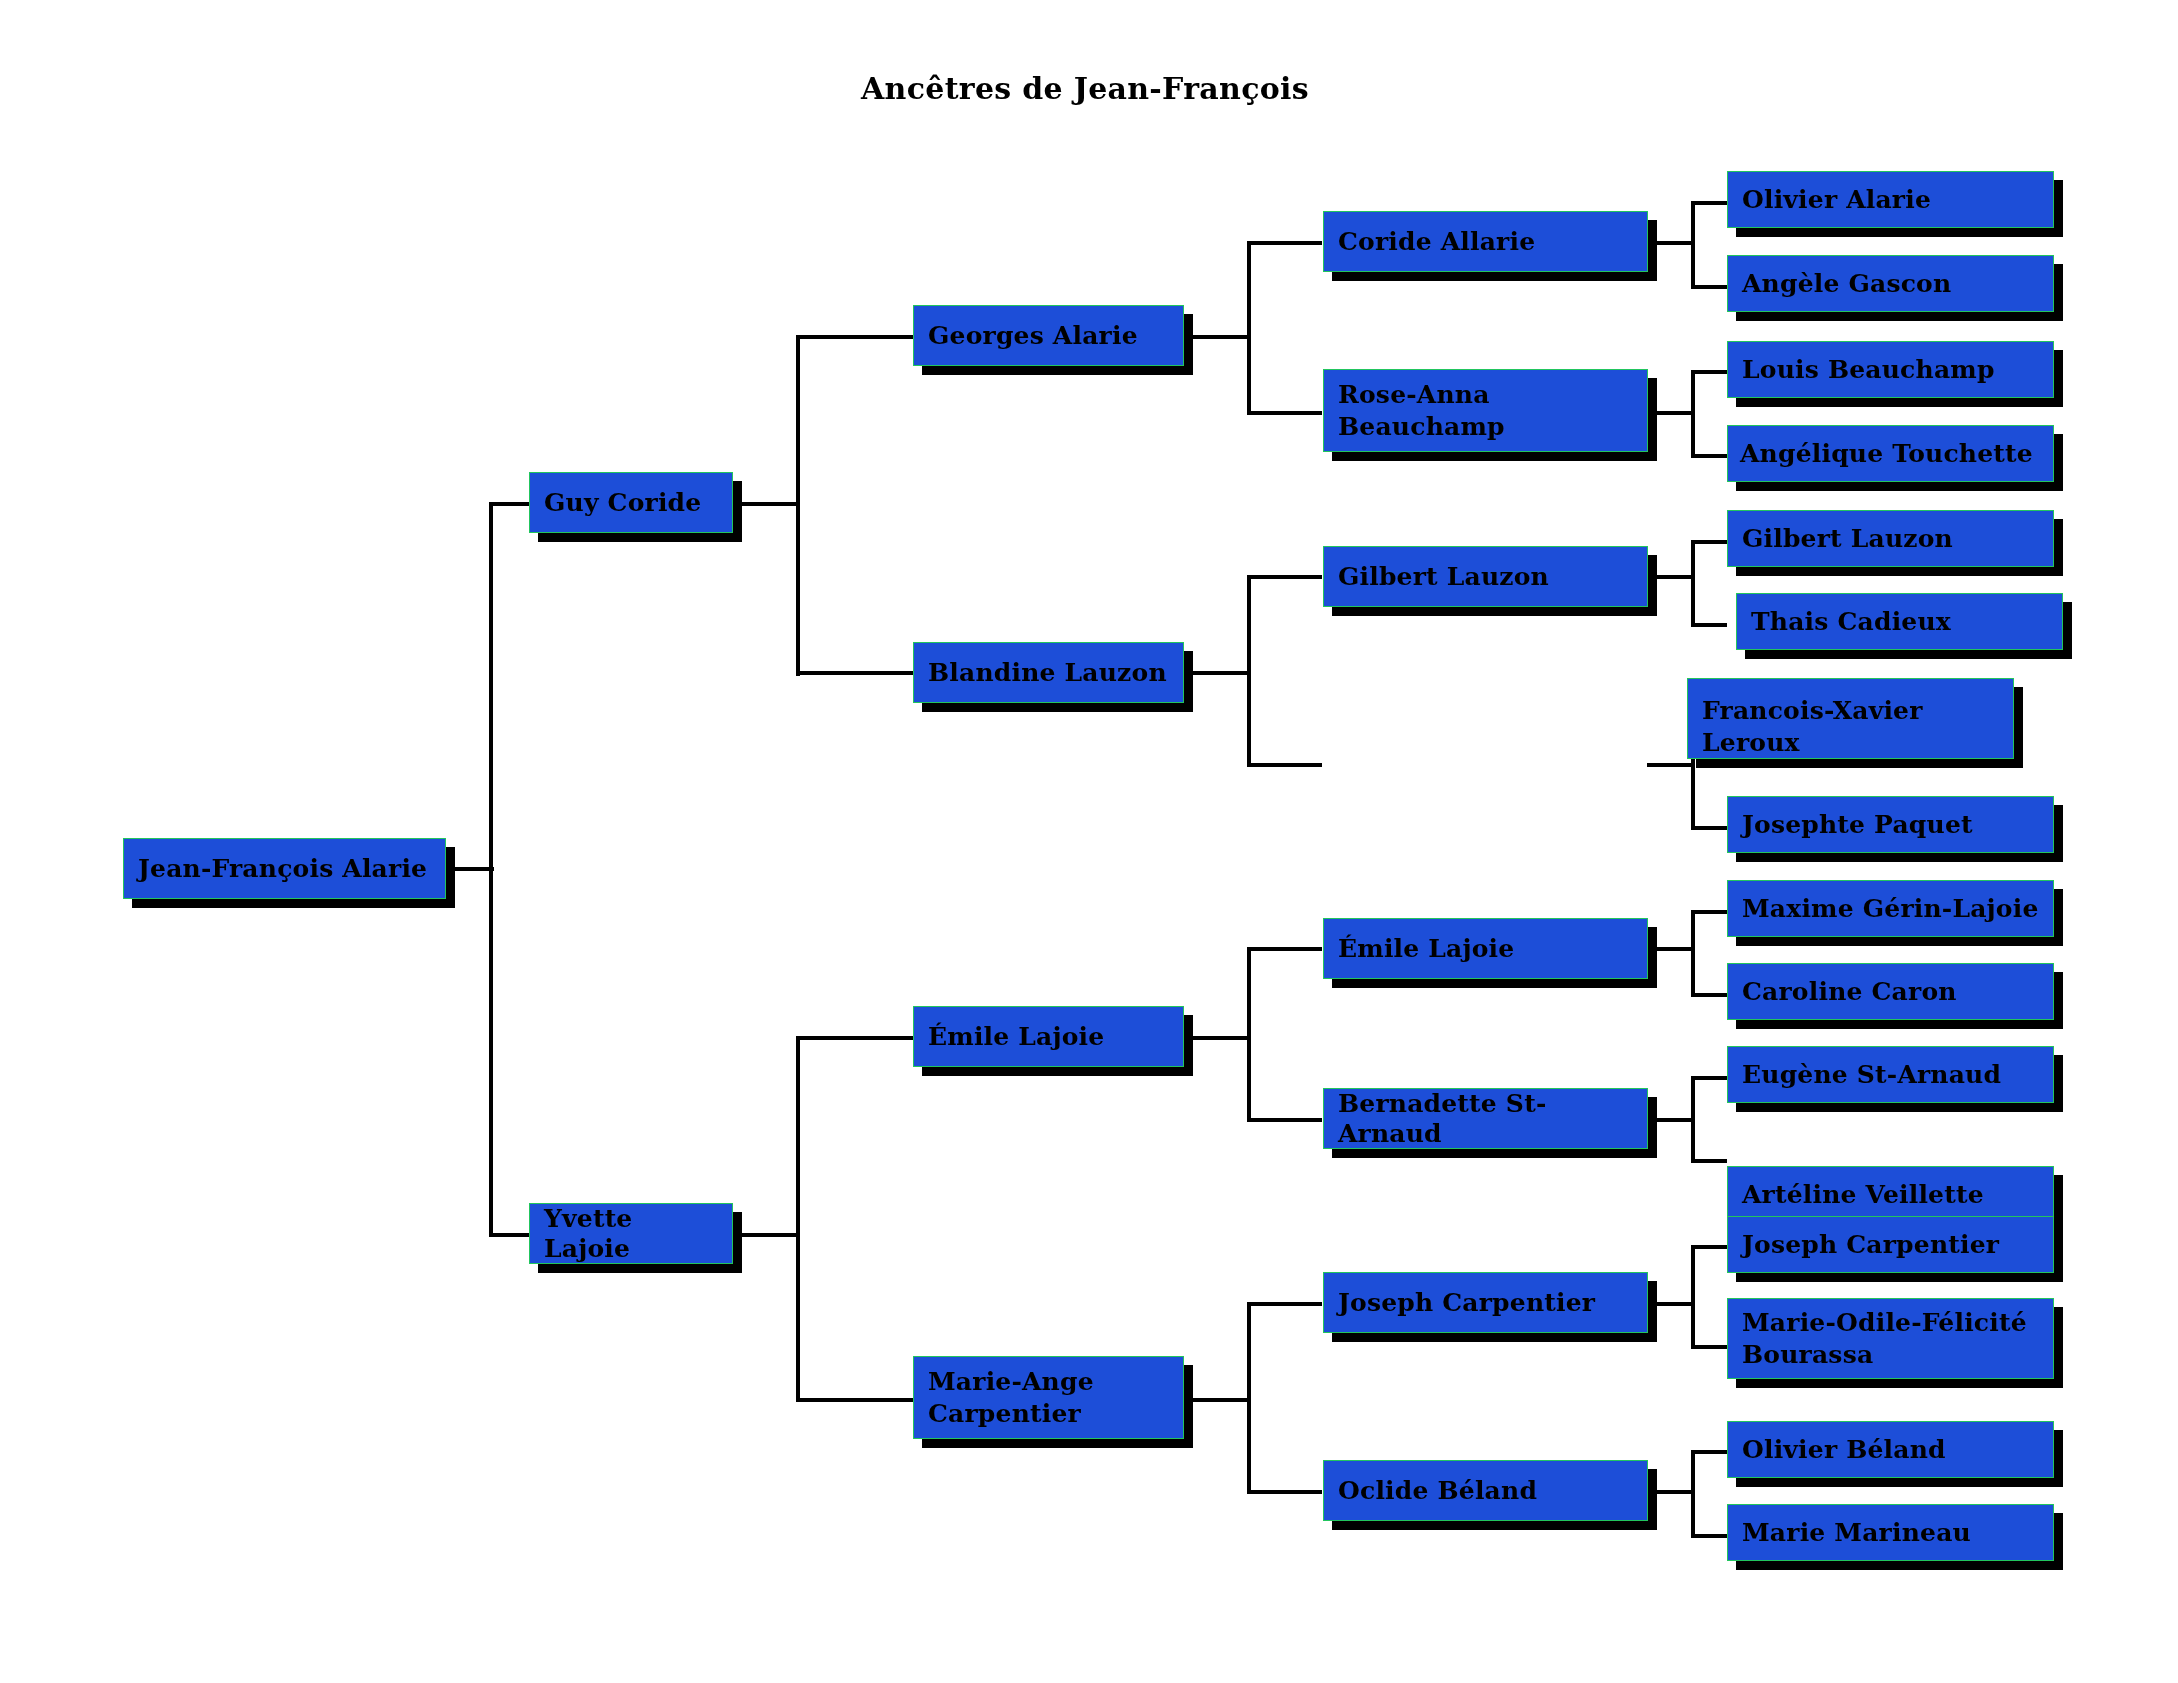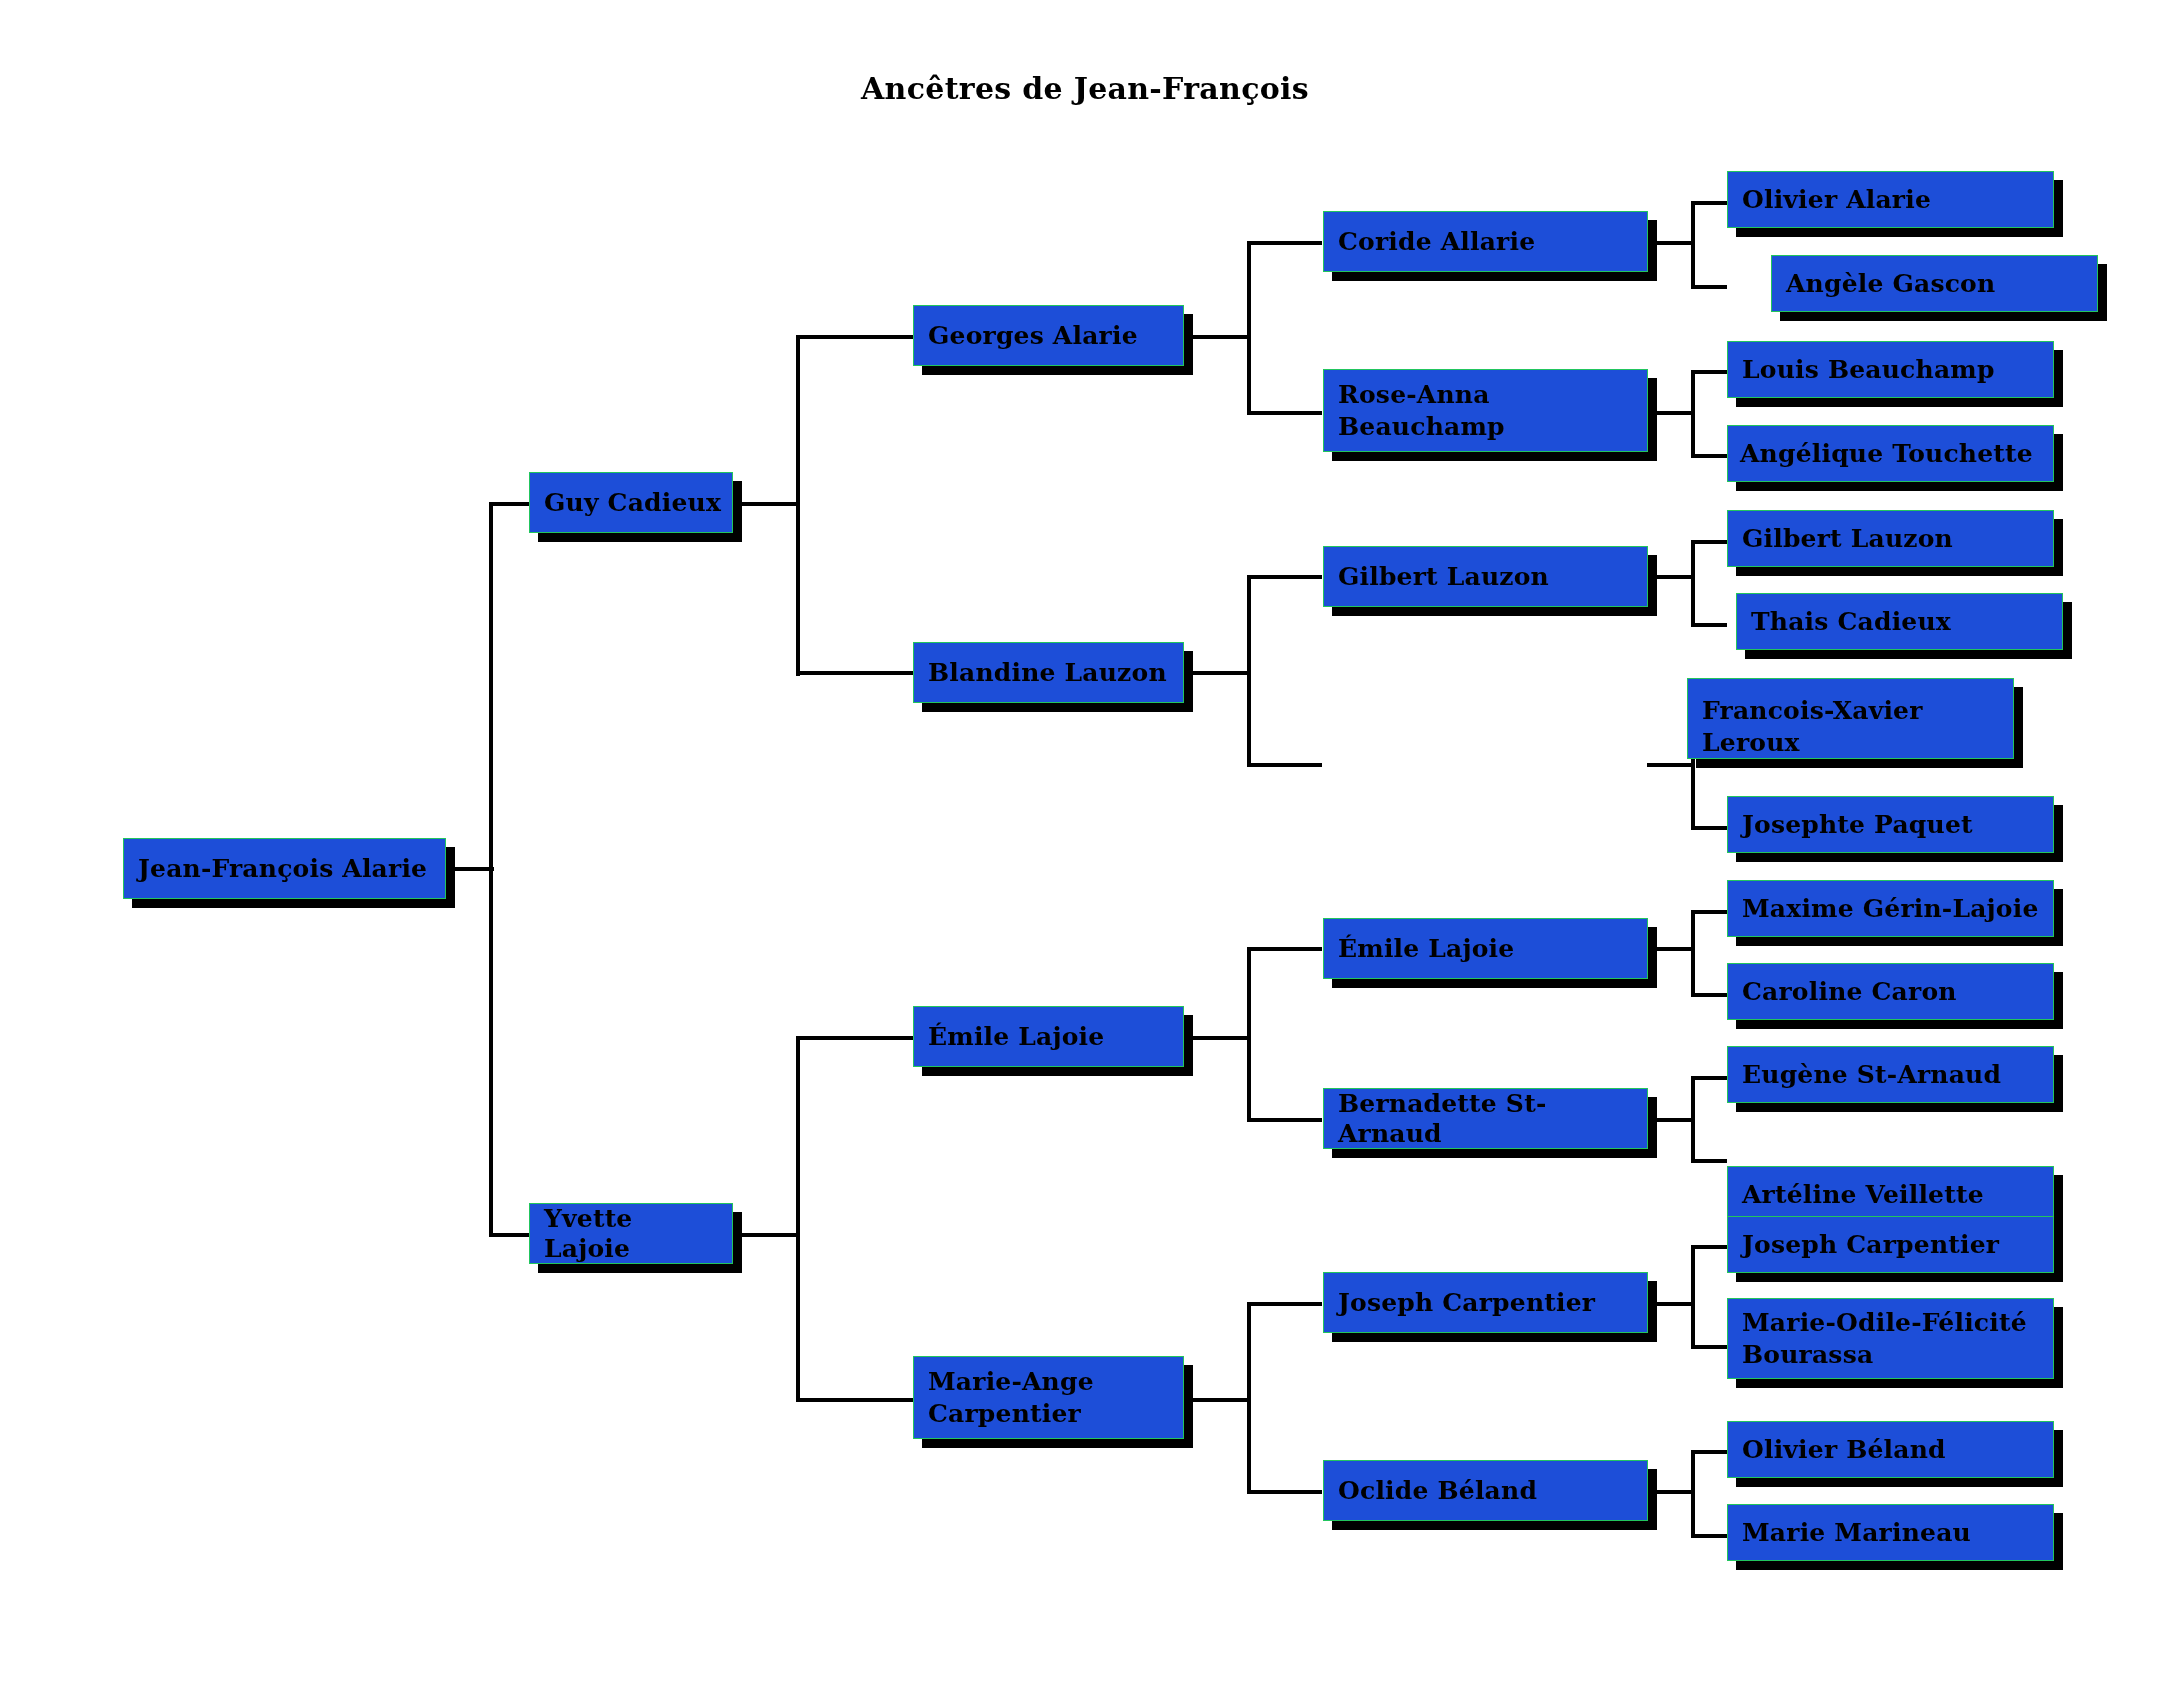--- a/index.html
+++ b/index.html
@@ -143,21 +143,21 @@
   <div class="hline" style="left:1647px; top:1490px; width:48px;"></div>
   <div class="vline" style="left:1691px; top:1450px; height:85px;"></div>
   <div class="hline" style="left:1691px; top:1450px; width:36px;"></div>
   <div class="hline" style="left:1691px; top:1534px; width:36px;"></div>
 
   <div class="node" style="left:123px; top:838px; width:323px; height:61px;">
     <span class="label">Jean-François Alarie</span>
   </div>
 
   <div class="node" style="left:529px; top:472px; width:204px; height:61px;">
-    <span class="label">Guy Cadieux</span>
+    <span class="label">Guy Coride</span>
   </div>
   <div class="node" style="left:529px; top:1203px; width:204px; height:61px;">
     <span class="label">Yvette Lajoie</span>
   </div>
 
   <div class="node" style="left:913px; top:305px; width:271px; height:61px;">
     <span class="label">Georges Alarie</span>
   </div>
   <div class="node" style="left:913px; top:642px; width:271px; height:61px;">
     <span class="label">Blandine Lauzon</span>
@@ -193,21 +193,21 @@
   <div class="node" style="left:1323px; top:1272px; width:325px; height:61px;">
     <span class="label">Joseph Carpentier</span>
   </div>
   <div class="node" style="left:1323px; top:1460px; width:325px; height:61px;">
     <span class="label">Oclide Béland</span>
   </div>
 
   <div class="node" style="left:1727px; top:171px; width:327px; height:57px;">
     <span class="label">Olivier Alarie</span>
   </div>
-  <div class="node" style="left:1727px; top:255px; width:327px; height:57px;margin-left:44px;">
+  <div class="node" style="left:1727px; top:255px; width:327px; height:57px;">
     <span class="label">Angèle Gascon</span>
   </div>
   <div class="node" style="left:1727px; top:341px; width:327px; height:57px;">
     <span class="label">Louis Beauchamp</span>
   </div>
   <div class="node" style="left:1727px; top:425px; width:327px; height:57px;padding-left:12px;">
     <span class="label">Angélique Touchette</span>
   </div>
   <div class="node" style="left:1727px; top:510px; width:327px; height:57px;">
     <span class="label">Gilbert Lauzon</span>

